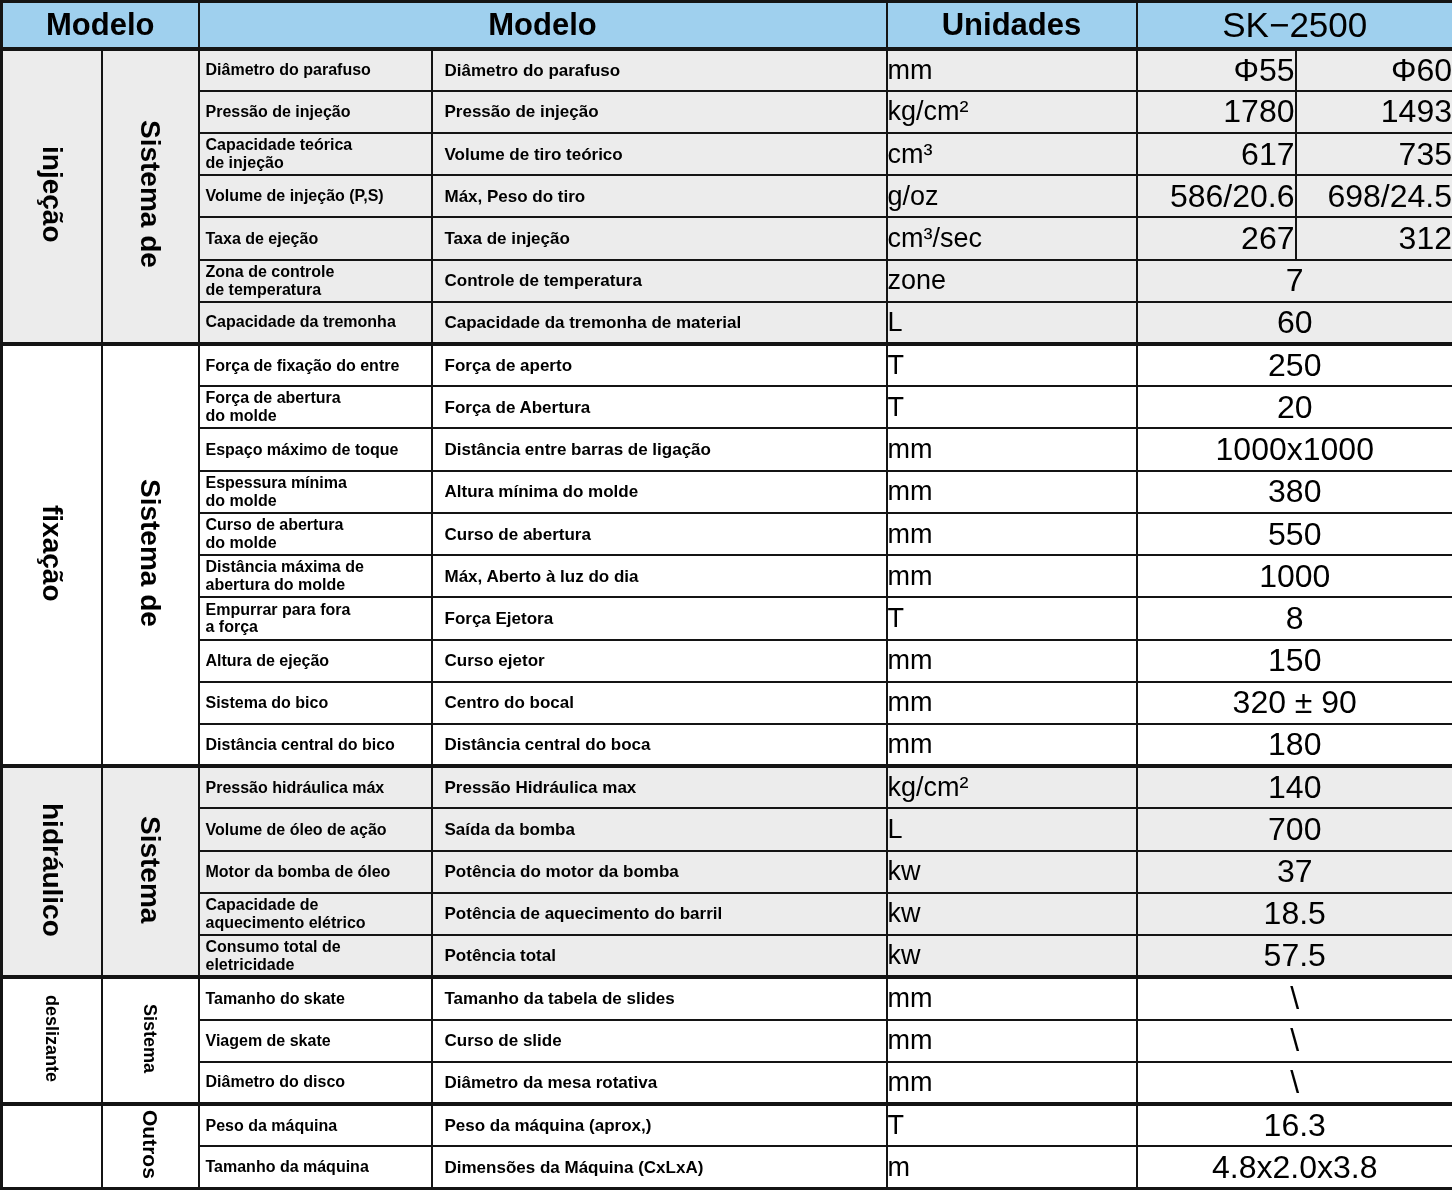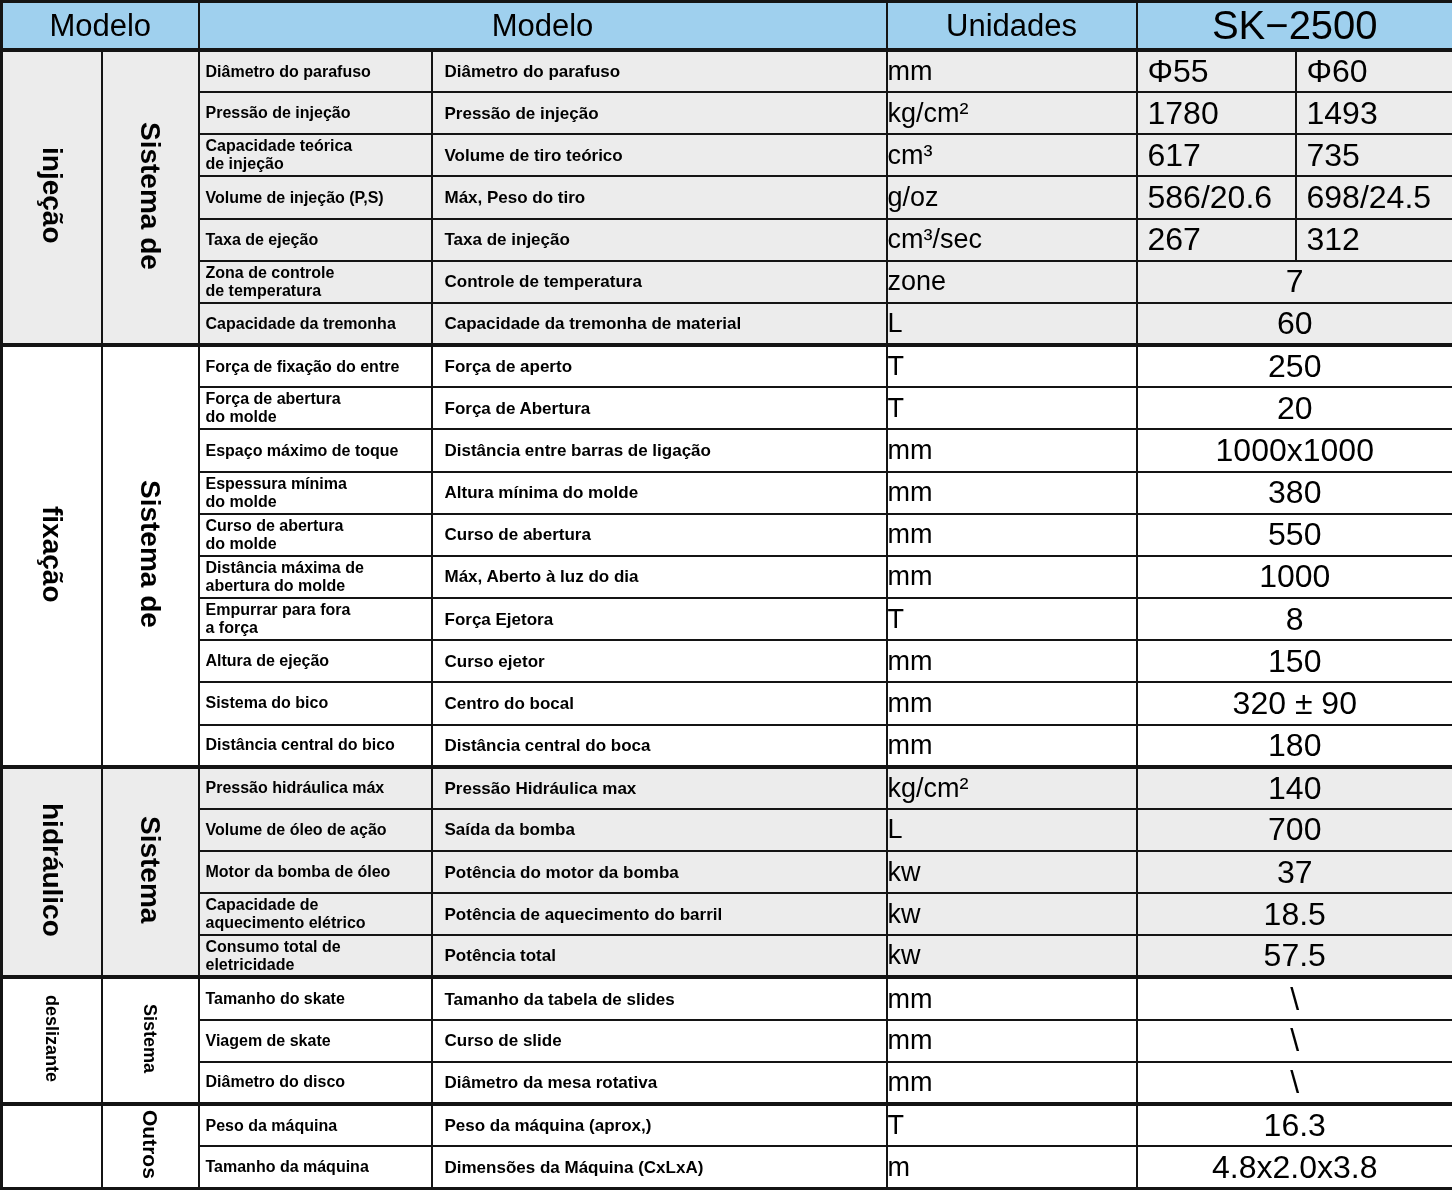--- a/index.html
+++ b/index.html
@@ -13,22 +13,22 @@
   table{
     width:1452px;height:1190px;
     table-layout:fixed;border-collapse:collapse;
     border:3px solid var(--border);
     font-family:"Liberation Sans",sans-serif;color:#000;background:#fff;
   }
   th,td{border:2px solid var(--border);padding:0;}
   thead tr{height:47px;}
   tbody tr{height:42px;}
   thead th{background:var(--header-bg);border-bottom:4px solid var(--border);vertical-align:middle;}
-  .th-label{font-size:31px;font-weight:400;}
-  .th-model{font-size:40px;font-weight:400;}
+  .th-label{font-size:31px;font-weight:700;}
+  .th-model{font-size:35px;font-weight:400;}
   tbody td{background:#fff;}
   tbody tr.shaded td{background:var(--shaded-bg);margin-top:38px;}
   tbody tr.section-start td{border-top:4px solid var(--border);}
   .vcol{text-align:center;vertical-align:middle;}
   .vtext{
     writing-mode:vertical-rl;text-orientation:mixed;
     display:inline-block;font-weight:700;line-height:1;
   }
   .sec0 .vtext,.sec1 .vtext,.sec2 .vtext{font-size:28px;}
   .sec3 .vtext{font-size:18px;}
@@ -36,21 +36,21 @@
   .colC{
     font-size:16px;font-weight:700;text-align:left;vertical-align:middle;
     padding:1px 1px 1px 6px;line-height:1.12;white-space:pre-line;
   }
   .colD{
     font-size:17px;font-weight:700;text-align:left;vertical-align:middle;
     padding-left:12px;line-height:1.12;
   }
   .colE{font-size:27px;font-weight:400;text-align:left;vertical-align:middle;}
   .val{font-size:32px;font-weight:400;vertical-align:middle;}
-  .val-left{text-align:left;padding-left:10px;}
+  .val-left{text-align:right;padding-left:19px;}
   .val-center{text-align:center;}
 </style>
 </head>
 <body>
 
 <table>
   <colgroup>
     <col style="width:100px">
       <col style="width:97px">
       <col style="width:233px">

